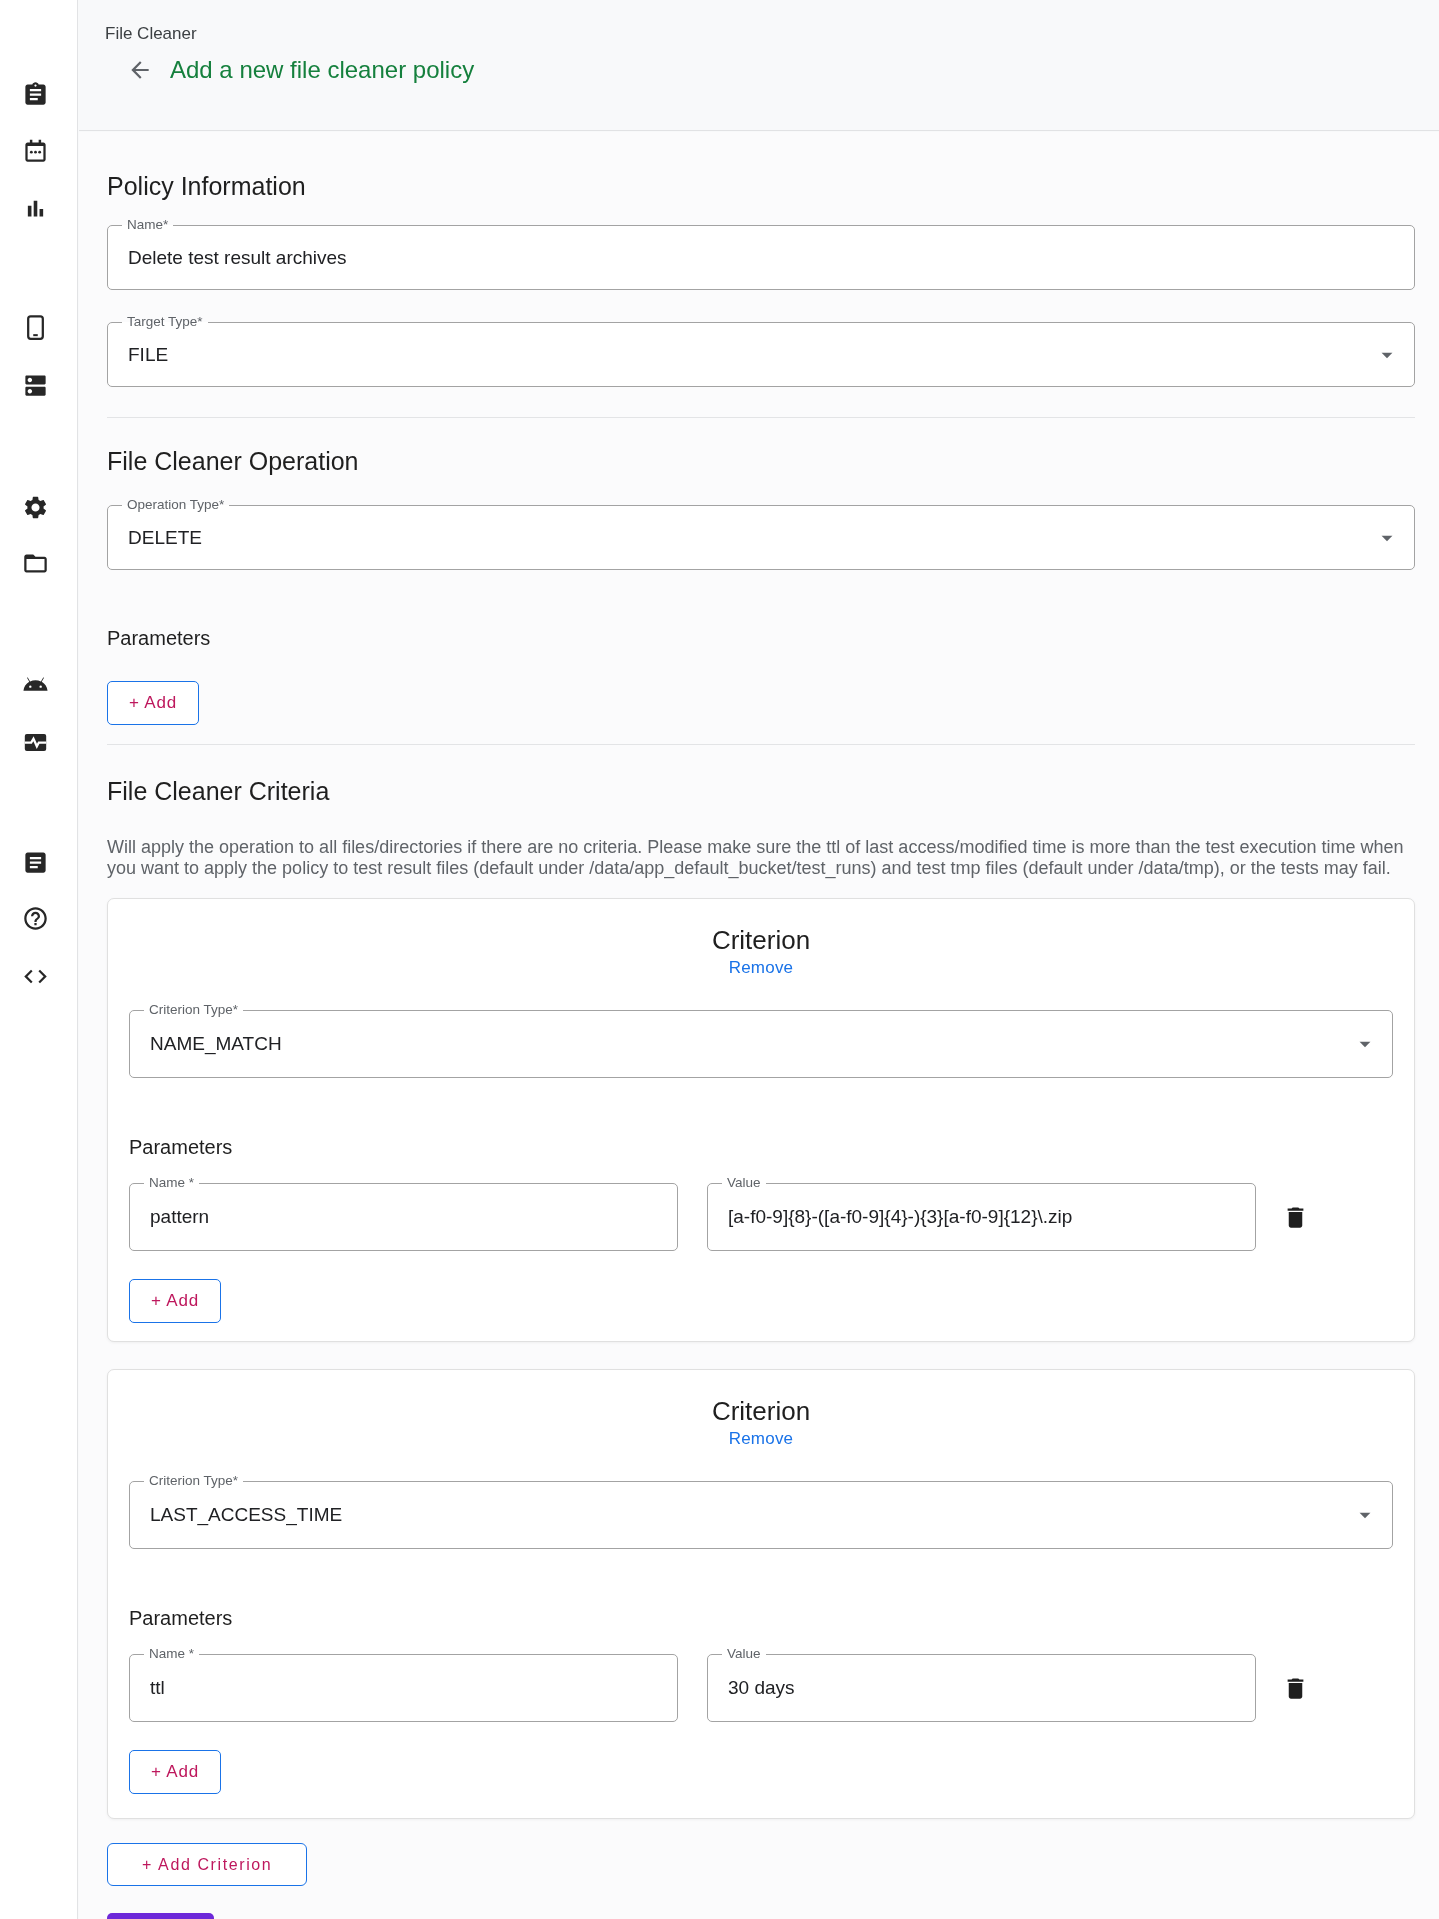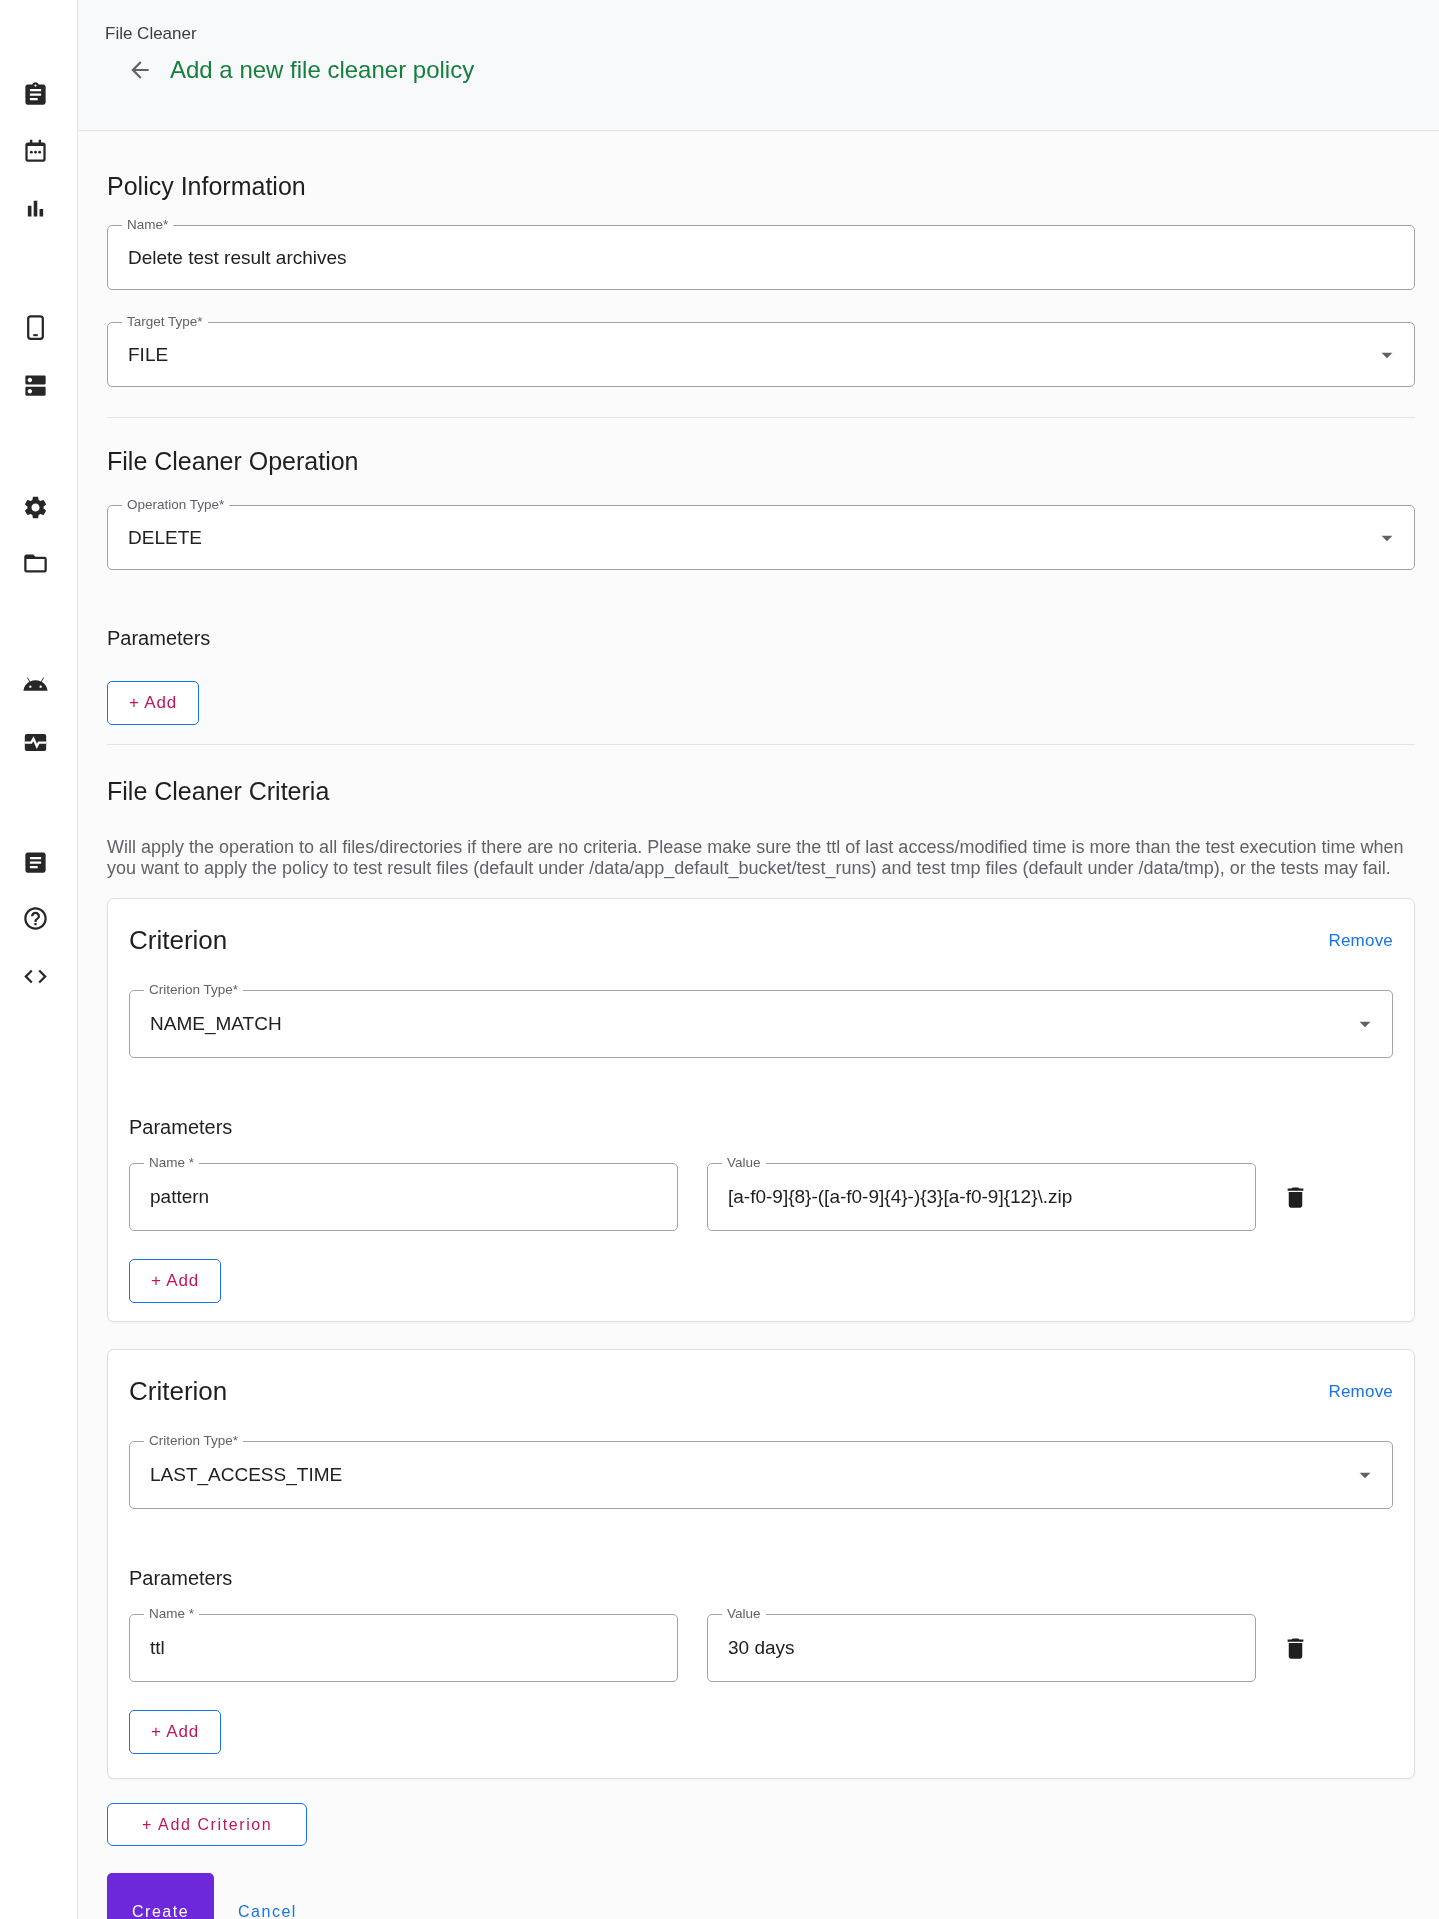--- a/index.html
+++ b/index.html
@@ -86,21 +86,21 @@
     font-family:inherit; font-size:16px; line-height:21px; font-weight:500;
     letter-spacing:1.5px; padding:11px 12px; margin-left:12px;
   }
 
   
   .card {
     background:#ffffff; border:1px solid #e0e0e0; border-radius:7px;
     box-shadow:0 1px 3px rgba(0,0,0,0.05);
     padding:24px 21px 18px 21px;
   }
-  .card-head { display:flex; justify-content:space-between; align-items:center; }
+  .card-head { display:flex; justify-content:space-between; align-items:center;flex-direction:column; }
   .card-title { font-size:26px; font-weight:400; line-height:35px; margin:0; color:#1f1f1f; }
   .remove-link {
     color:#1a73e8; font-size:17px; font-weight:500; letter-spacing:0.2px;
     background:none; border:none; cursor:pointer; font-family:inherit; padding:0;
   }
   .param-row { display:flex; align-items:center; margin-top:22px; }
   .pfield { width:549px; flex:none;border-radius:24px; }
   .pfield + .pfield { margin-left:29px; }
   .trash-btn { background:none; border:none; padding:0; margin-left:26px; cursor:pointer; height:27px; }
   .trash-btn svg { width:27px; height:27px; fill:#1f1f1f; }

